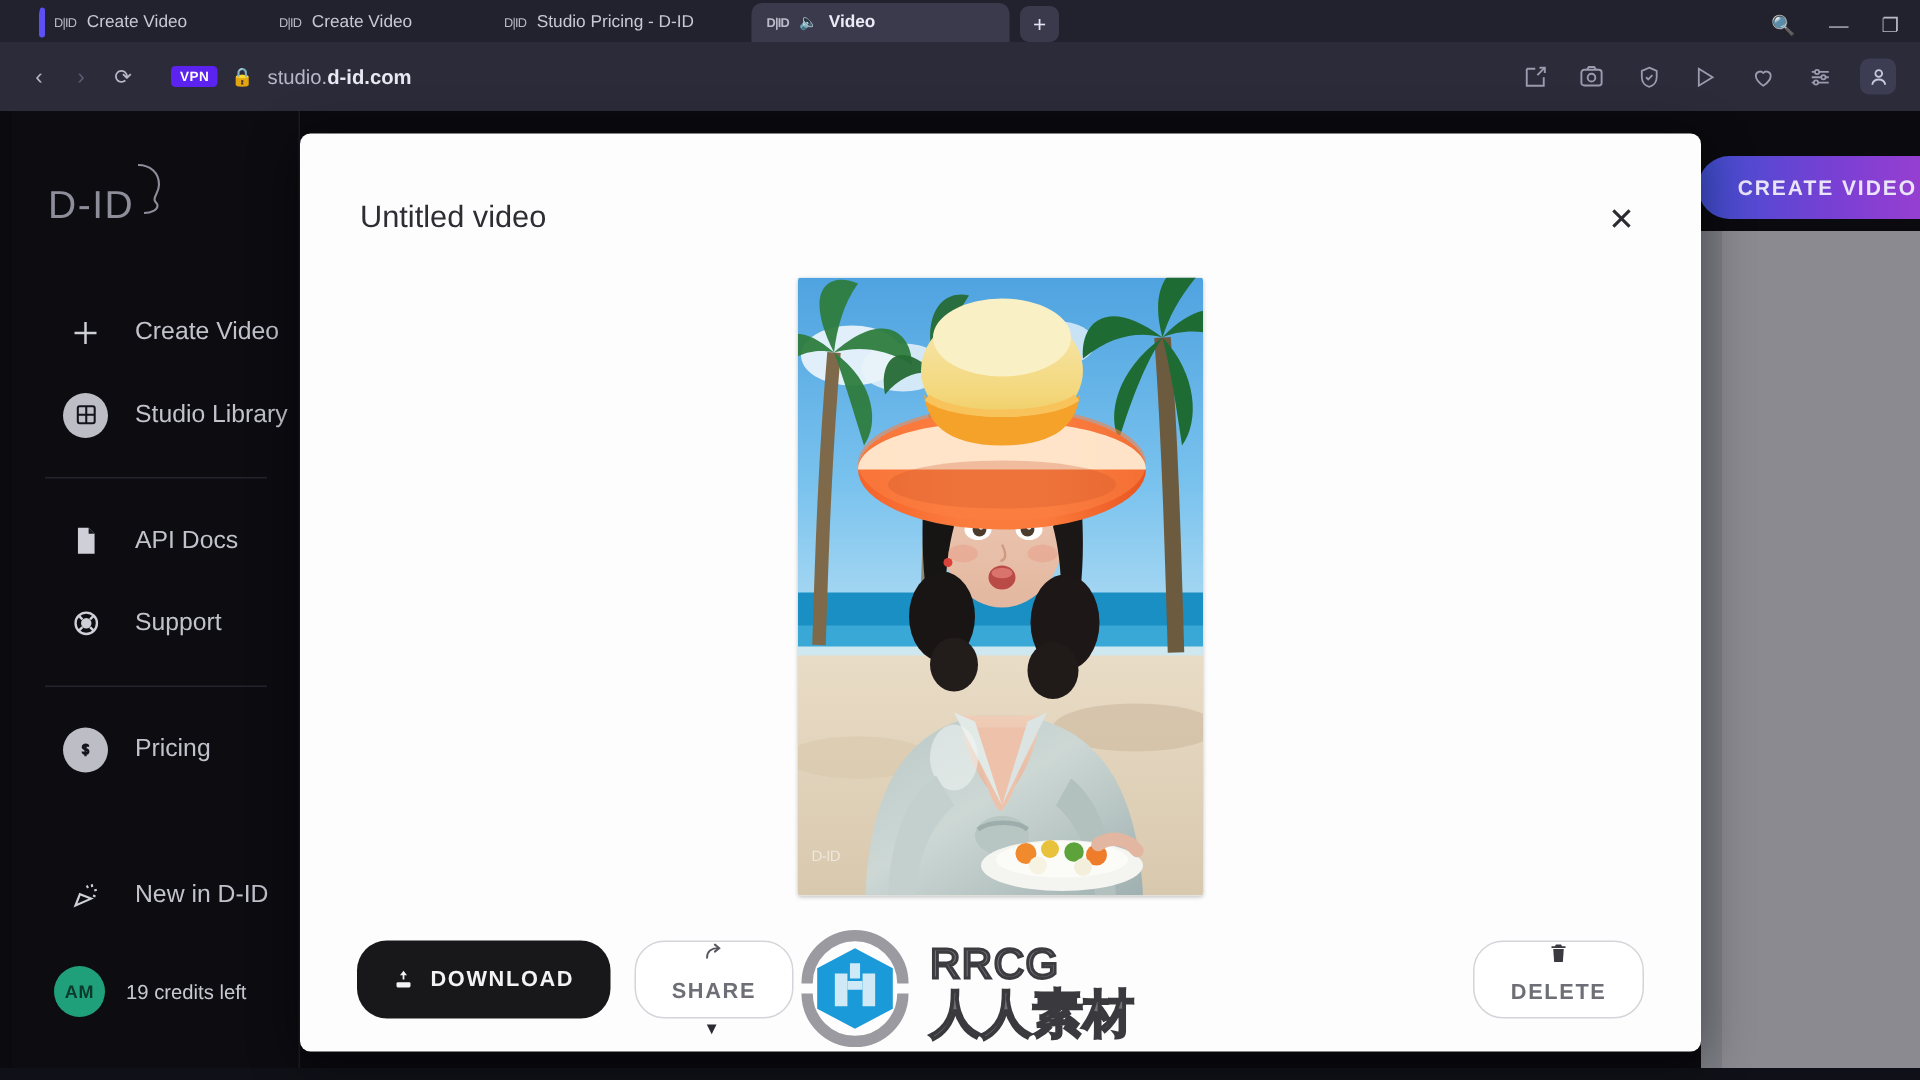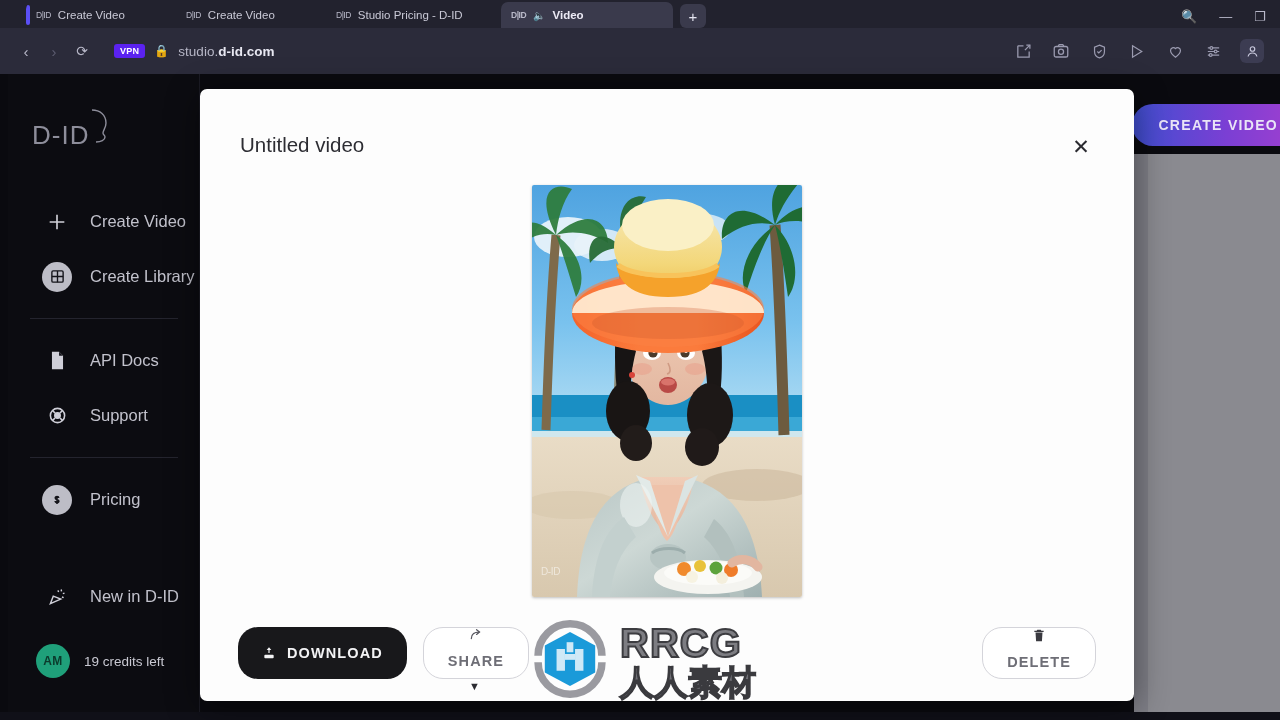--- a/index.html
+++ b/index.html
@@ -136,21 +136,21 @@
   .btn-icon { font-size:14px; display:flex; align-items:center; }
   .caret { font-size:11px; margin-left:-2px; color:#2b2b31; }
   .btn-share { margin-left:16px; }
   .btn-delete { margin-left:auto; }
 
   
   .rrcg { position:absolute; left:528px; top:618px; width:240px; height:86px;
     display:flex; align-items:center; gap:8px; pointer-events:none; }
   .rrcg-text { display:flex; flex-direction:column; line-height:1; }
   .rrcg-top {
-    font-size:40px; font-weight:bold; letter-spacing:1px;
+    font-size:28px; font-weight:normal; letter-spacing:1px;
     color:#7d7d82; -webkit-text-stroke:2px #3c3c40;
   }
   .rrcg-bot { font-size:34px; font-weight:bold; color:#6f6f75; -webkit-text-stroke:1.5px #3a3a3e; margin-top:2px; }
 </style>
 </head>
 <body>
 
 <div id="root">
 
   <div class="browser-chrome">
@@ -269,21 +269,21 @@
           <span>Create Video</span>
         </div>
 
         <div class="nav-item">
           <span class="nav-icon round">
             <svg width="15" height="15" viewBox="0 0 24 24" fill="none" stroke="#14141a" stroke-width="2.2">
                 <rect x="3" y="3" width="18" height="18" rx="2"></rect>
                 <path d="M12 3v18M3 12h18"></path>
               </svg>
           </span>
-          <span>Create Library</span>
+          <span>Studio Library</span>
         </div>
 
         <div class="nav-sep"></div>
 
         <div class="nav-item">
           <span class="nav-icon">
             <svg width="17" height="19" viewBox="0 0 20 24" fill="#cfcfd8">
                 <path d="M3 1h9l5 5v17H3z" fill="#cfcfd8"></path>
                 <path d="M12 1v5h5" fill="#16161c"></path>
               </svg>

